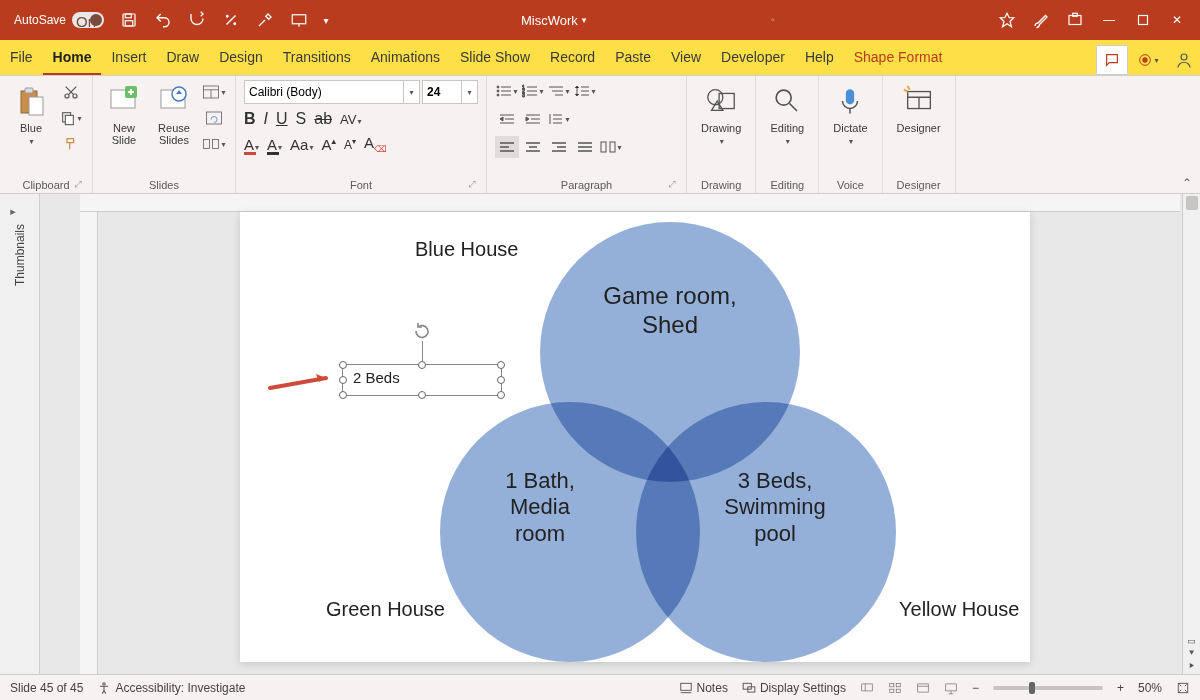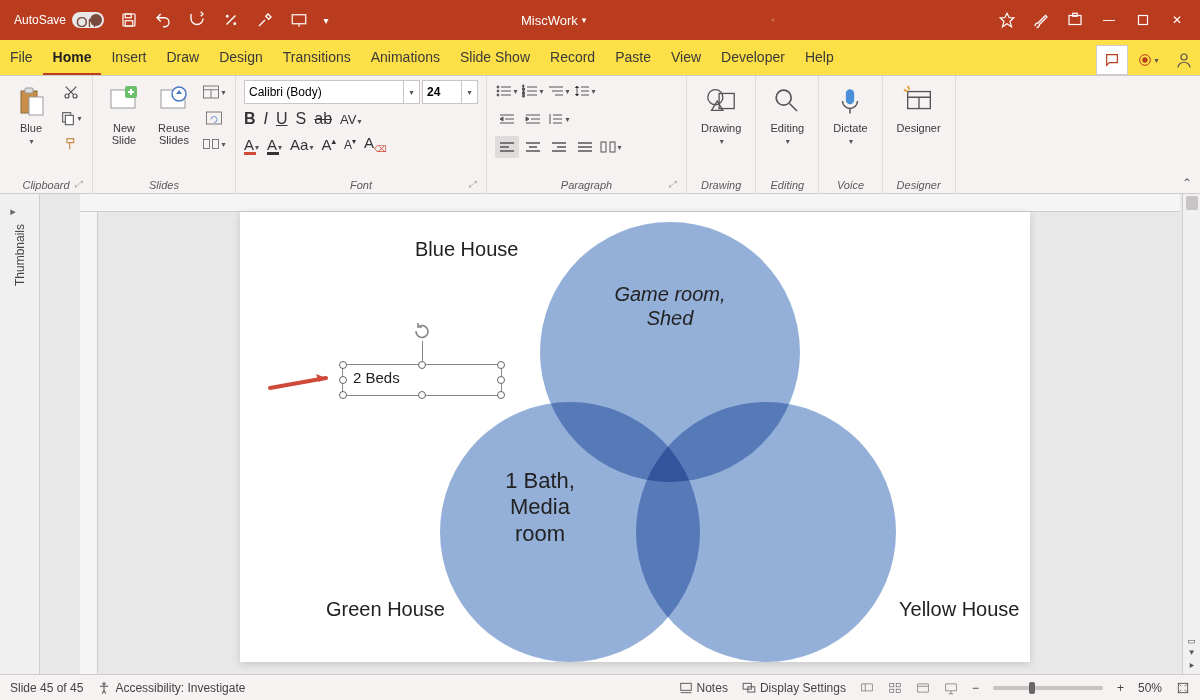--- a/index.html
+++ b/index.html
@@ -23,21 +23,21 @@
 .tab.active { border-bottom:2px solid #b93c1e; font-weight:600; color:#222; }
 .tab.contextual { color:#b93c1e; }
 .tabstrip .spacer { flex:1; }
 .tabstrip .far-btn { width:32px; height:30px; display:flex; align-items:center; justify-content:center; margin-left:4px; border:1px solid transparent; }
 .tabstrip .far-btn.boxed { border:1px solid #d0cccb; background:#fff; position:relative; }
 
 
 .ribbon { height:118px; background:#f5f2f1; display:flex; border-bottom:1px solid #d0cccb; font-size:11px; color:#3a3a3a; }
 .group { display:flex; flex-direction:column; border-right:1px solid #e0dcdb; padding:4px 8px 2px; }
 .group-body { flex:1; display:flex; align-items:flex-start; gap:4px; }
-.group-label { text-align:center; font-size:11px; color:#5a5a5a; padding-top:2px; position:relative;font-style:italic; }
+.group-label { text-align:center; font-size:11px; color:#5a5a5a; padding-top:2px; position:relative; }
 .group-label .launcher { position:absolute; right:0; bottom:0; width:12px; height:12px; font-size:9px; color:#888; }
 .big-btn { display:flex; flex-direction:column; align-items:center; justify-content:flex-start; padding:4px 6px; gap:4px; min-width:46px; }
 .big-btn .bi { width:34px; height:34px; display:flex; align-items:center; justify-content:center; }
 .big-btn .lbl { font-size:11px; text-align:center; line-height:1.1; }
 .small-stack { display:flex; flex-direction:column; gap:2px; }
 .small-btn { width:26px; height:24px; display:flex; align-items:center; justify-content:center; }
 .row { display:flex; align-items:center; gap:2px; }
 .font-combo { display:flex; align-items:flex-end; }
 .font-combo input { border:1px solid #c9c5c4; background:#fff; height:24px; font-size:12px; padding:0 4px; }
 .font-name { width:160px; }
@@ -59,21 +59,21 @@
 .scroll-thumb { position:absolute; top:2px; left:3px; width:12px; height:14px; background:#c8c4c3; border-radius:2px; }
 .scroll-btns { position:absolute; bottom:2px; left:0; right:0; display:flex; flex-direction:column; align-items:center; gap:2px; font-size:9px; color:#555; }
 
 
 .venn { position:absolute; inset:0; }
 .circle { position:absolute; width:260px; height:260px; border-radius:50%; background:rgba(107,145,203,.72); mix-blend-mode:multiply; }
 .c-top { left:300px; top:10px; }
 .c-left { left:200px; top:190px; }
 .c-right { left:396px; top:190px; }
 .venn-label { position:absolute; font-size:20px; color:#222; text-align:center; line-height:1.2; }
-.lbl-top { left:310px; top:70px; width:240px; font-size:20px;font-style:italic; }
+.lbl-top { left:310px; top:70px; width:240px; font-size:24px; }
 .lbl-left { left:200px; top:256px; width:200px; font-size:22px; }
 .lbl-right { left:430px; top:256px; width:210px; font-size:22px; }
 .outer-label { position:absolute; font-size:20px; color:#222; }
 .ol-top { left:175px; top:26px; }
 .ol-left { left:86px; top:386px; }
 .ol-right { left:659px; top:386px; }
 
 
 .sel-box { position:absolute; left:102px; top:152px; width:160px; height:32px; border:1px solid #888; background:rgba(255,255,255,.4); }
 .sel-box .txt { position:absolute; left:10px; top:4px; font-size:15px; color:#222; }
@@ -188,20 +188,21 @@
   <div class="tab">Draw</div>
   <div class="tab">Design</div>
   <div class="tab">Transitions</div>
   <div class="tab">Animations</div>
   <div class="tab">Slide Show</div>
   <div class="tab">Record</div>
   <div class="tab">Paste</div>
   <div class="tab">View</div>
   <div class="tab">Developer</div>
   <div class="tab">Help</div>
+  <div class="tab contextual">Shape Format</div>
   <div class="spacer"></div>
   <div class="far-btn boxed">
       <svg width="16" height="16" viewBox="0 0 24 24" fill="none" stroke="#b93c1e" stroke-width="1.8">
         <path d="M4 4h16v12H8l-4 4z"></path>
       </svg>
     </div>
   <div class="far-btn">
       <svg width="16" height="16" viewBox="0 0 24 24">
         <circle cx="12" cy="12" r="8" fill="none" stroke="#b93c1e" stroke-width="1.5"></circle>
         <circle cx="12" cy="12" r="4" fill="#b93c1e"></circle>
@@ -525,20 +526,23 @@
     <div class="slide">
       <div class="venn">
         <div class="circle c-top"></div>
         <div class="circle c-left"></div>
         <div class="circle c-right"></div>
         <div class="venn-label lbl-top" style="white-space:pre-line">Game room,
 Shed</div>
         <div class="venn-label lbl-left" style="white-space:pre-line">1 Bath,
 Media
 room</div>
+        <div class="venn-label lbl-right" style="white-space:pre-line">3 Beds,
+Swimming
+pool</div>
         <div class="outer-label ol-top">Blue House</div>
         <div class="outer-label ol-left">Green House</div>
         <div class="outer-label ol-right">Yellow House</div>
 
         <div class="arrow-annot"><svg viewBox="0 0 70 20">
               <path d="M2 16 L58 6" stroke="#d04a3a" stroke-width="4" stroke-linecap="round"></path>
               <path d="M58 6 l-10 -4 l3 8 z" fill="#d04a3a"></path>
             </svg></div>
 
         <div class="sel-box">

